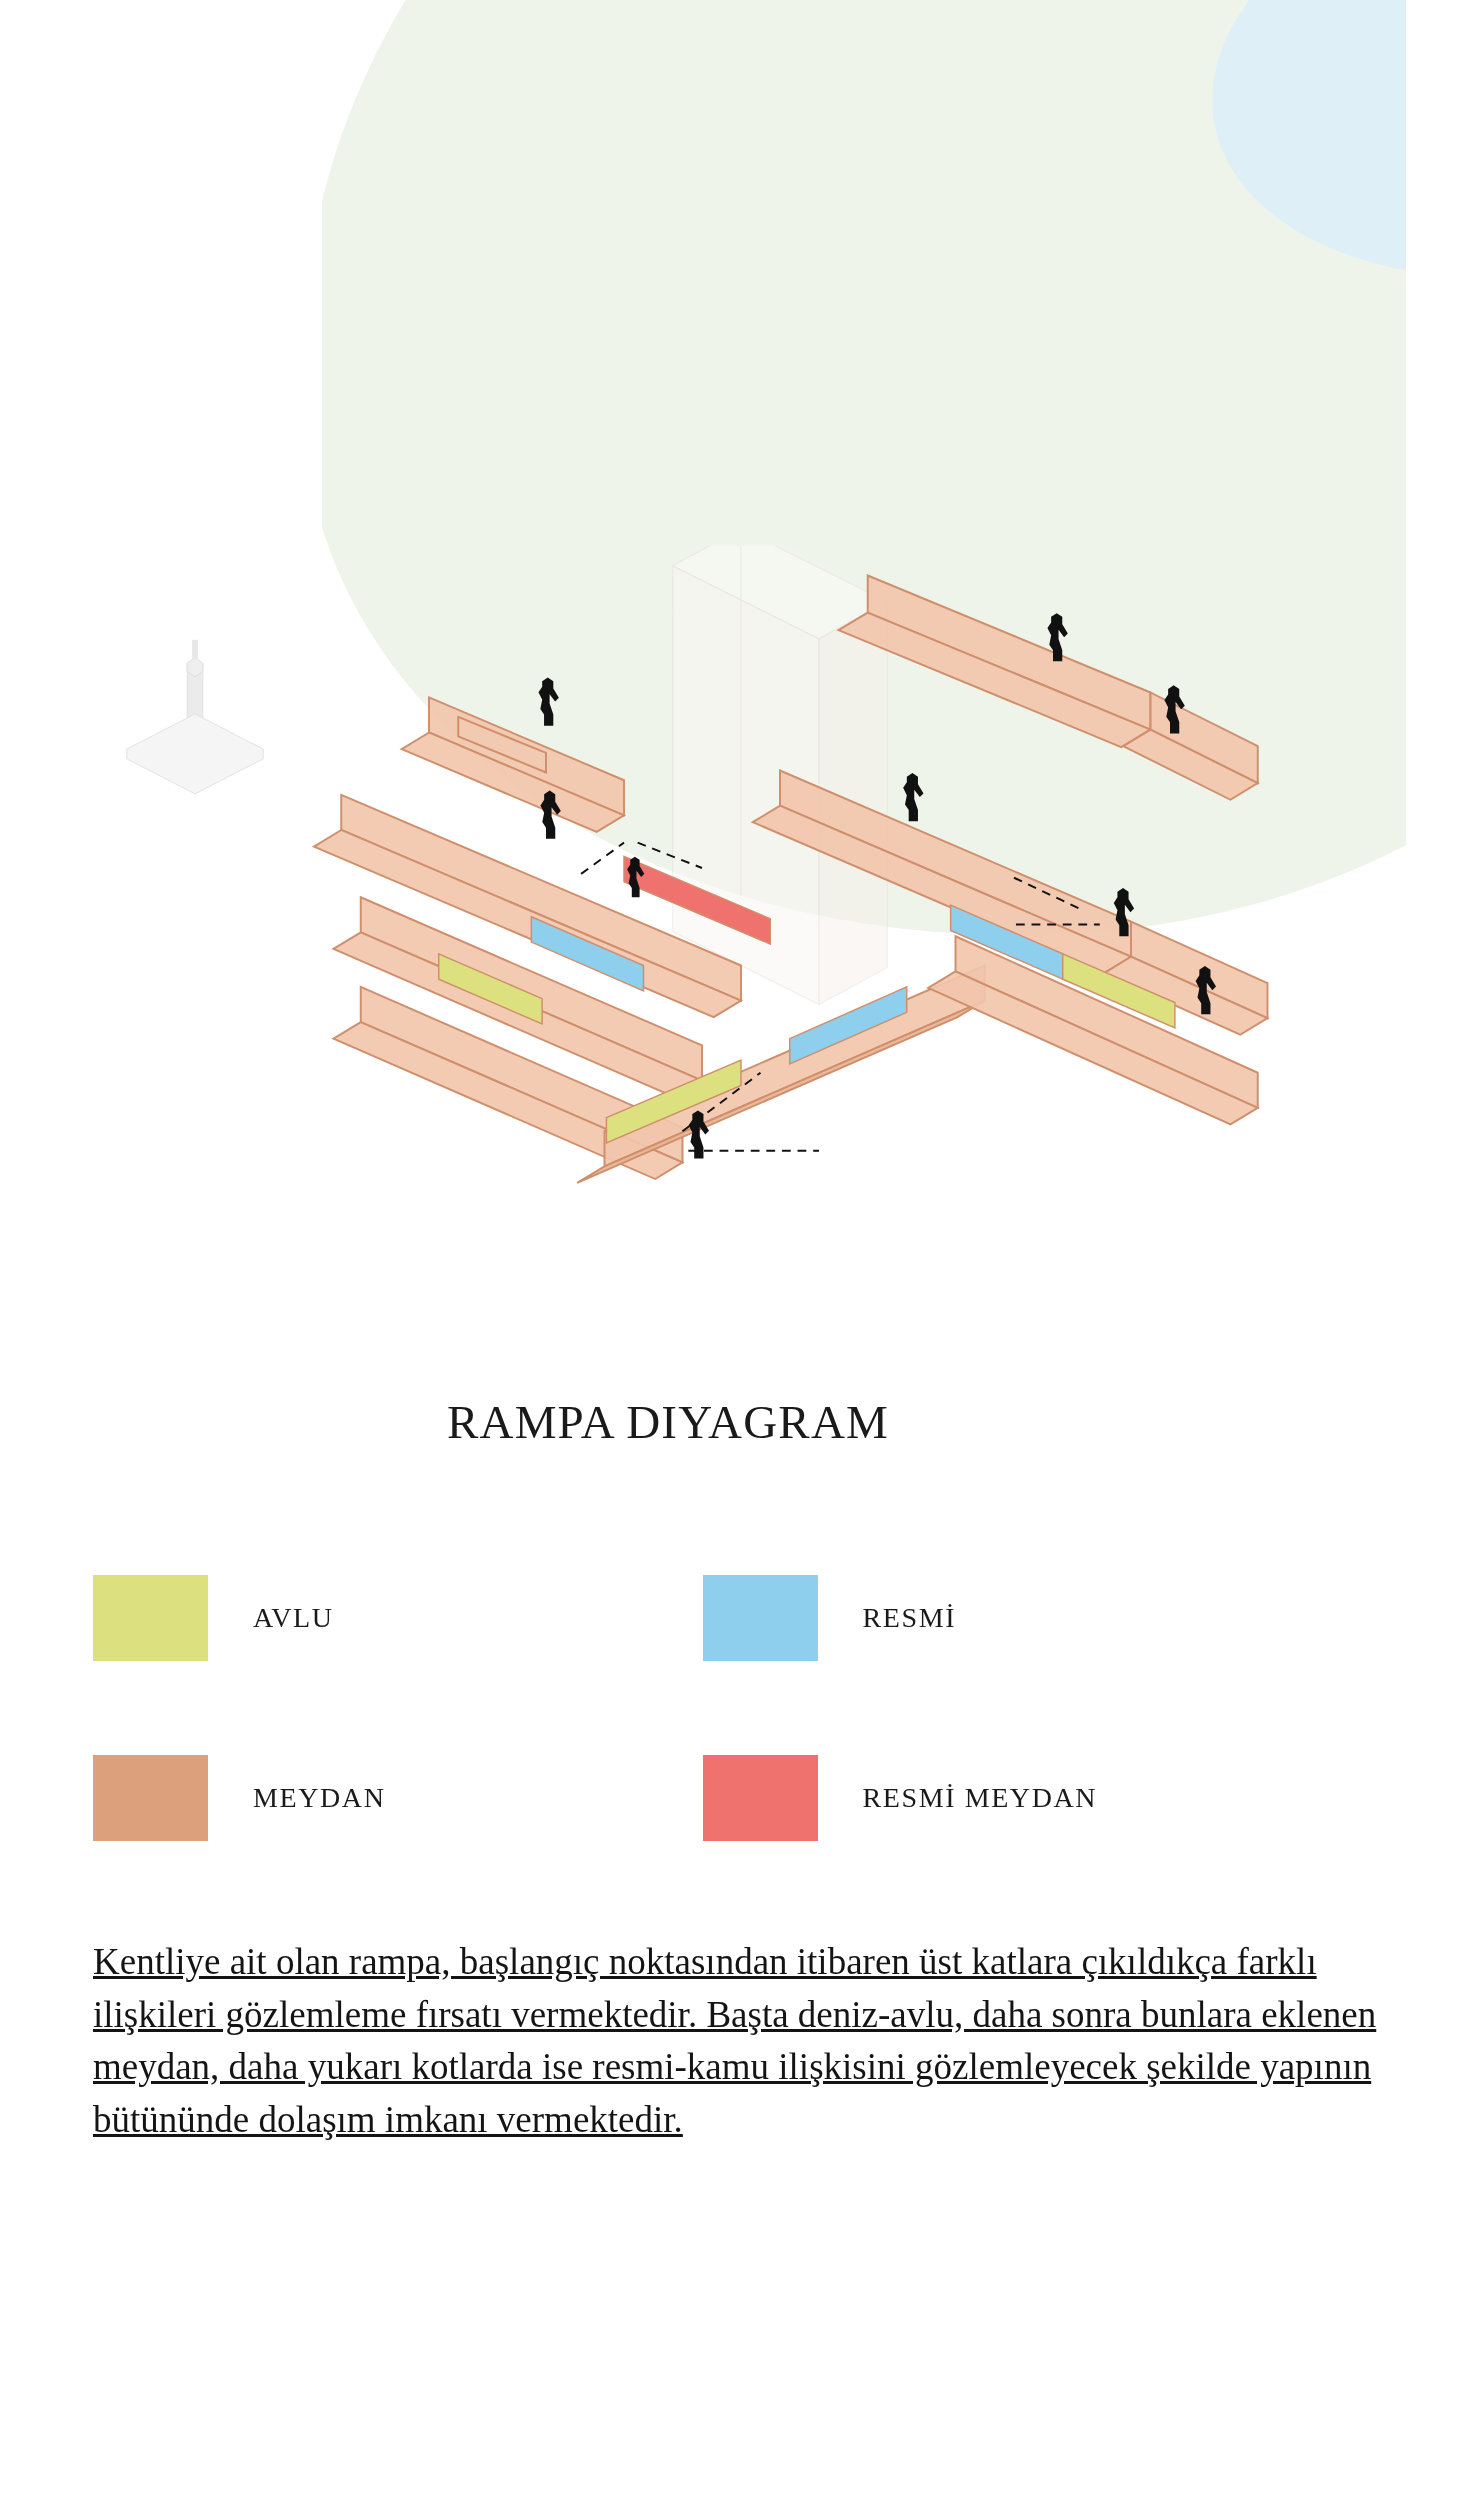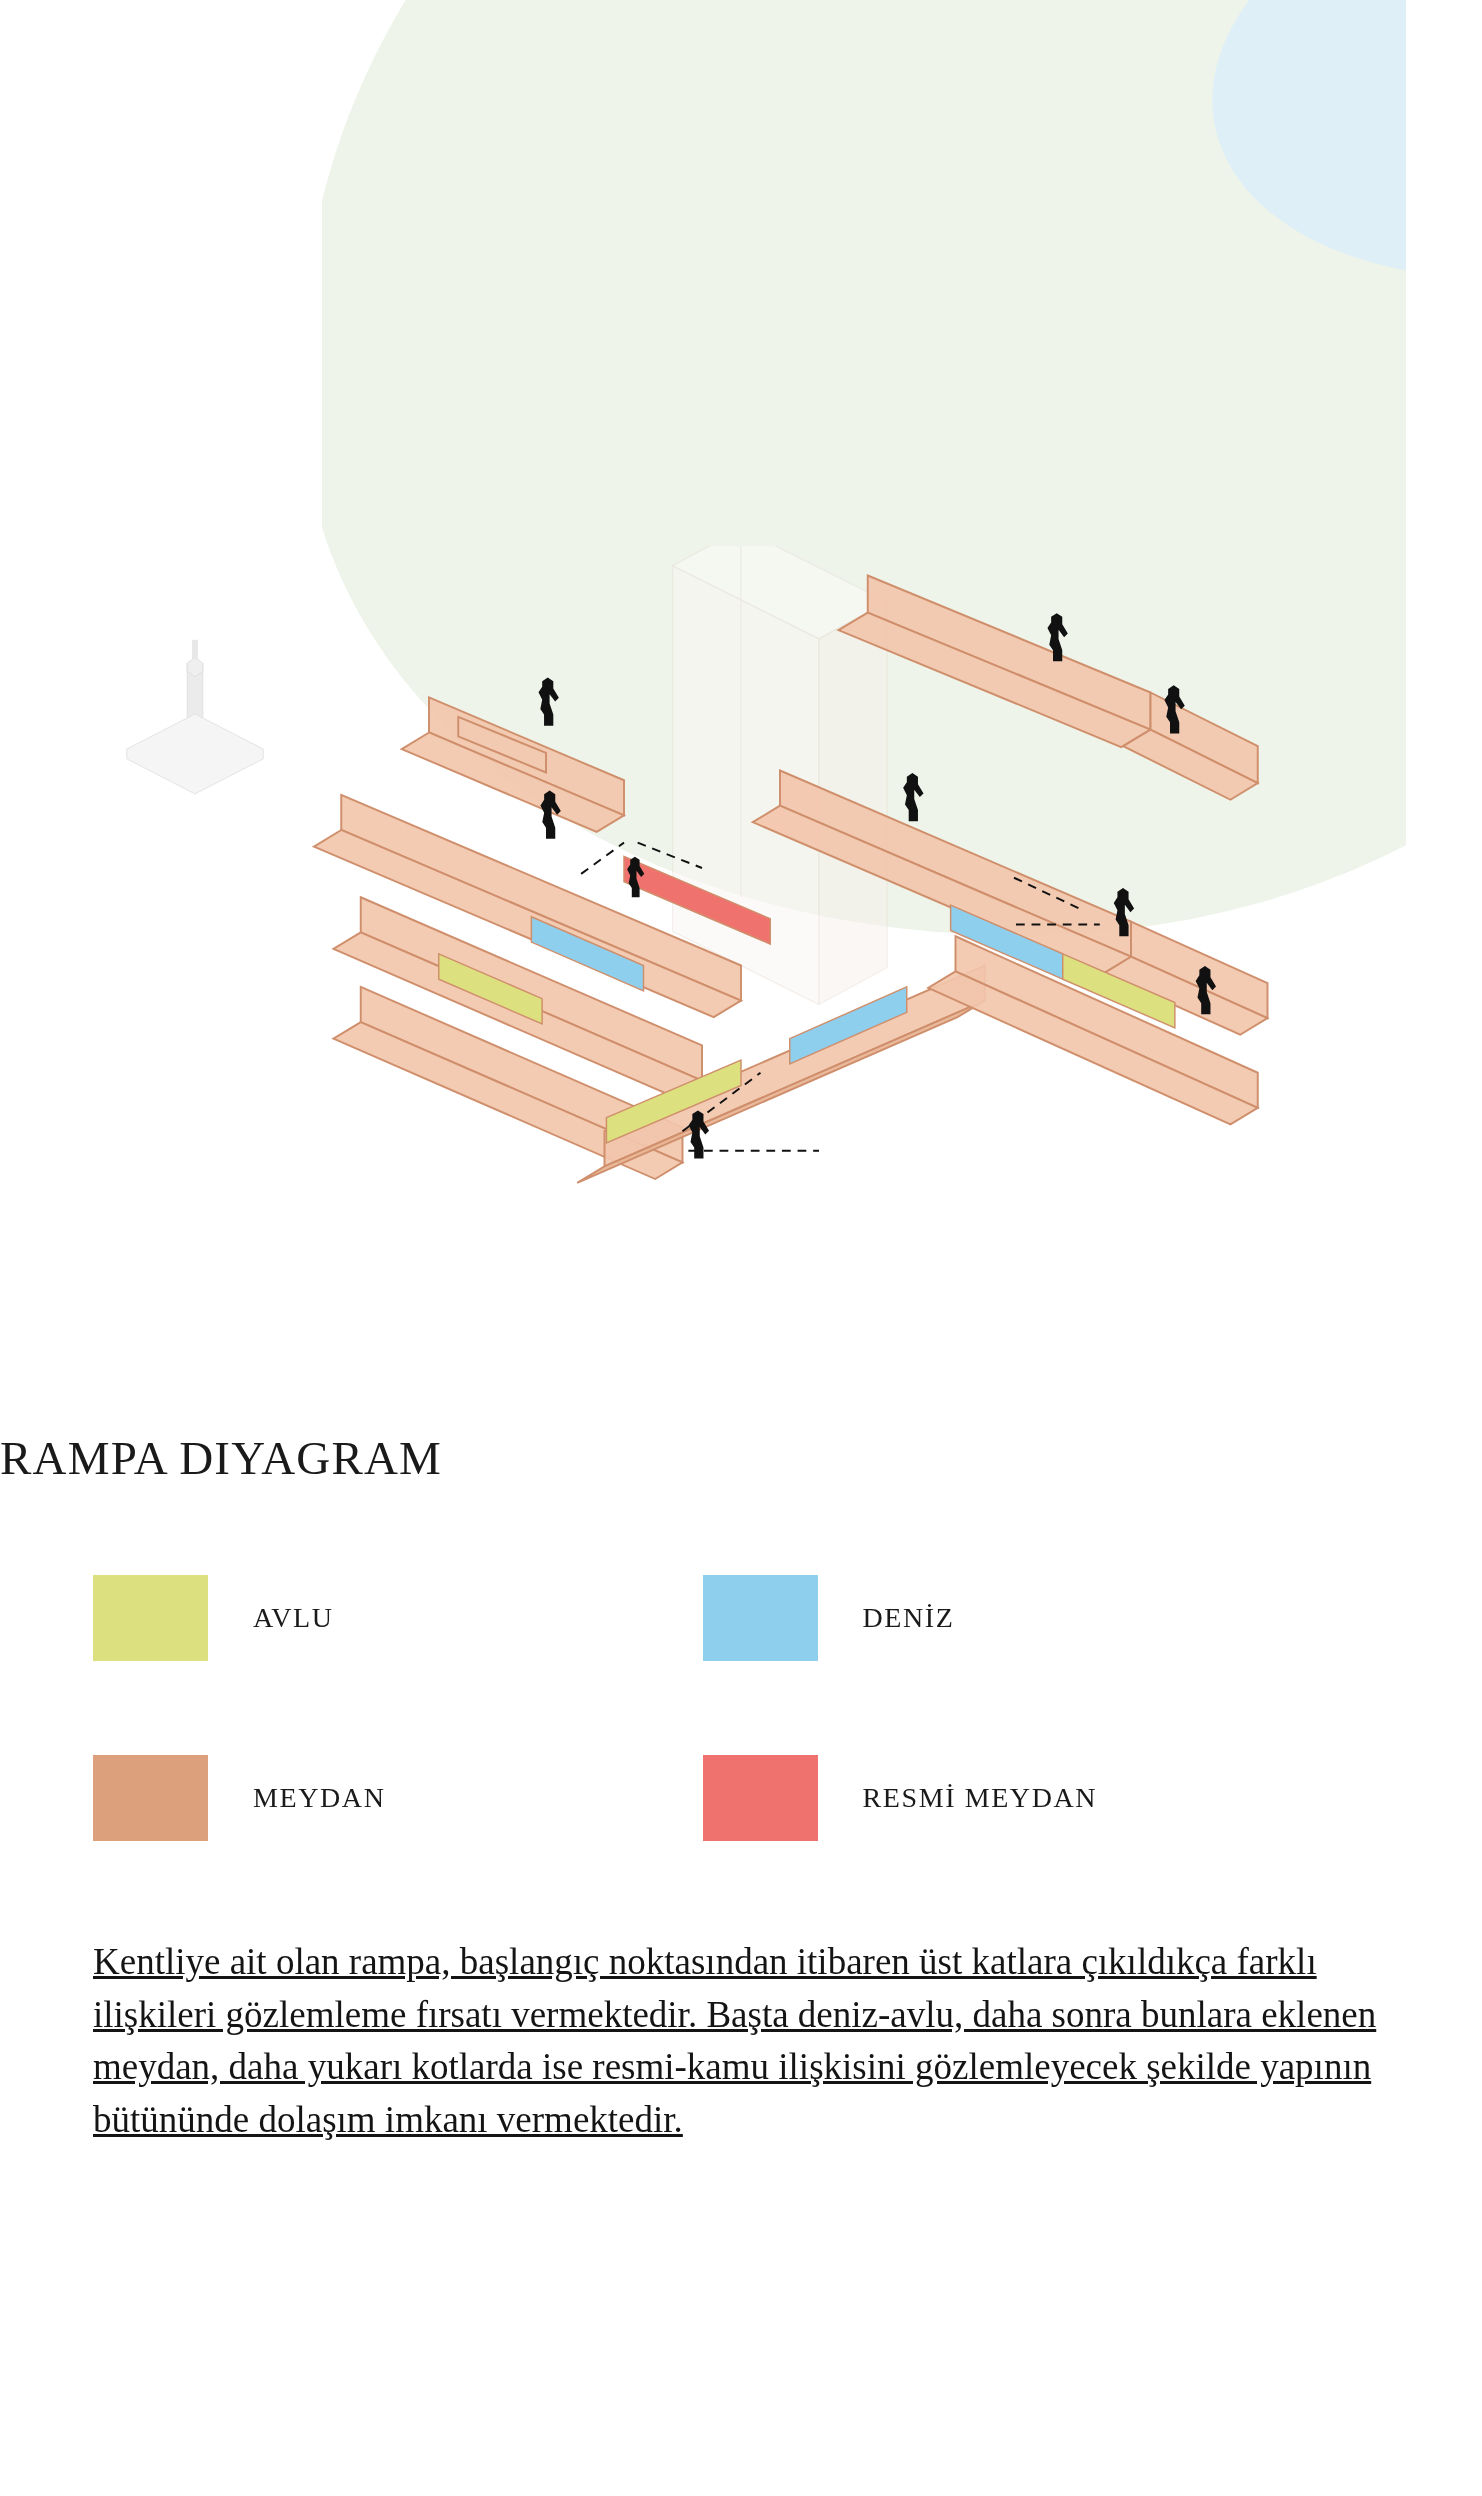--- a/index.html
+++ b/index.html
@@ -73,26 +73,25 @@
     width: 1482px;
     height: 839px;
   }
 
   
   .title {
     position: absolute;
     left: 0;
     top: 1395px;
     width: 1336px;
-    text-align: left;
+    text-align: center;
     font-size: 47px;
     letter-spacing: 1.2px;
     font-family: "Liberation Serif", serif;
     color: #1a1a1a;
-    margin-top: 36px;
   }
 
   
   .legend {
     position: absolute;
     left: 93px;
     top: 1575px;
     width: 1219px;
   }
   .legend-row {
@@ -263,21 +262,21 @@
 
 <div class="legend">
 
   <div class="legend-row">
     <div class="legend-item">
       <div class="legend-swatch" style="background:#dde07e;"></div>
       <div class="legend-label">AVLU</div>
     </div>
     <div class="legend-item">
       <div class="legend-swatch" style="background:#8ecfee;"></div>
-      <div class="legend-label">DENİZ</div>
+      <div class="legend-label">RESMİ</div>
     </div>
   </div>
 
   <div class="legend-row">
     <div class="legend-item">
       <div class="legend-swatch" style="background:#dda07d;"></div>
       <div class="legend-label">MEYDAN</div>
     </div>
     <div class="legend-item">
       <div class="legend-swatch" style="background:#f0726e;"></div>

